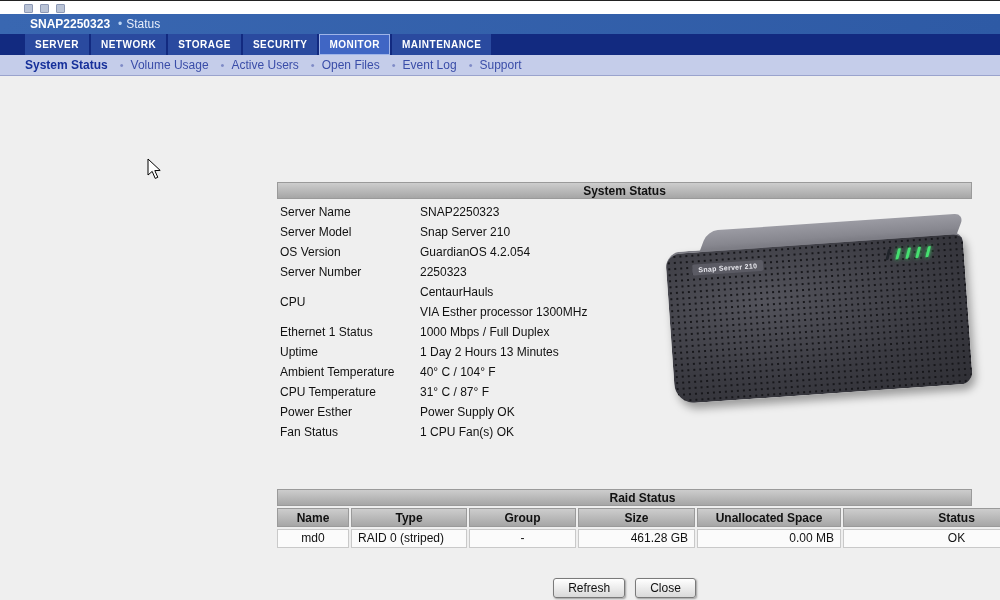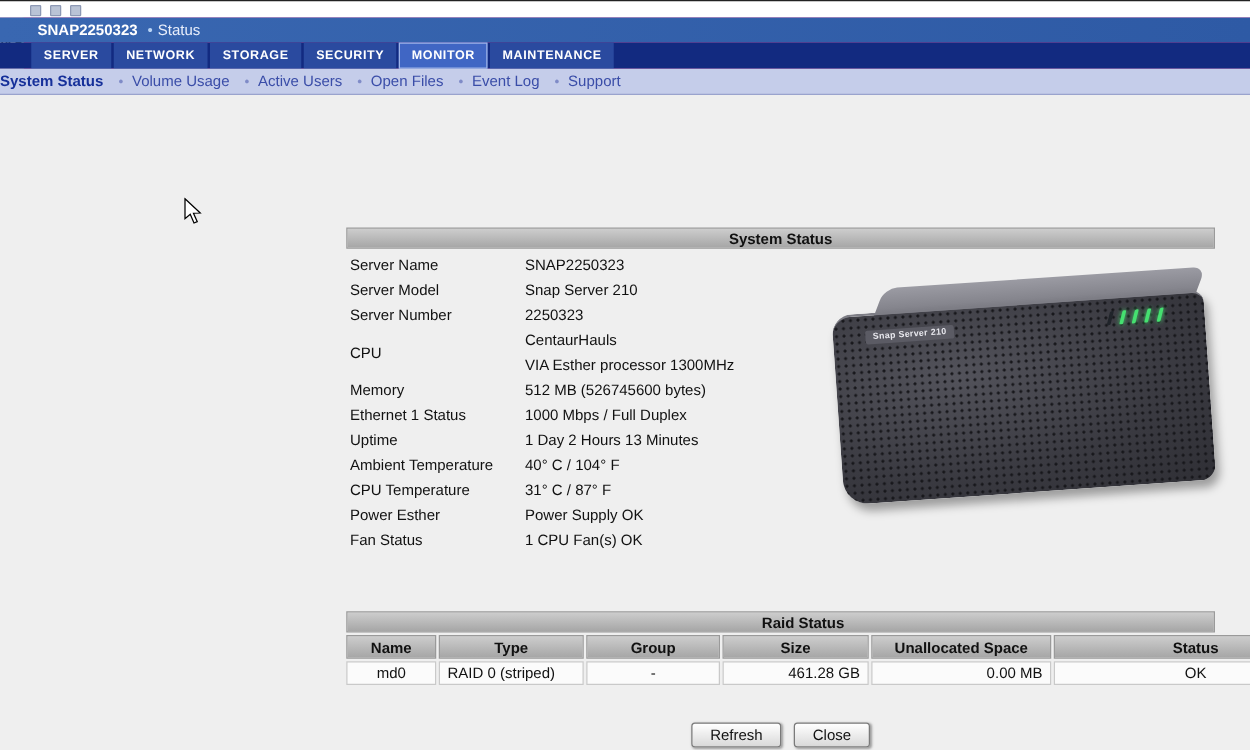--- a/index.html
+++ b/index.html
@@ -18,21 +18,21 @@
   .titlebar .srv { font-weight:bold; }
   .titlebar .sep { color:#b9d4f5; margin:0 4px 0 8px; }
   .titlebar .pg { color:#e8eefb; }
 
   
   .navbar { position:absolute; left:0; top:34px; width:1000px; height:21px; background:#122a80; display:flex; align-items:stretch; padding-left:25px; }
   .tab { background:#2a4a9f; color:#ffffff; font-size:10px; font-weight:bold; letter-spacing:.5px; line-height:21px; padding:0 10px; margin-right:2px; cursor:pointer; }
   .tab.active { background:#4066c4; outline:1px solid #9fb4e8; outline-offset:-1px; }
 
   
-  .subnav { position:absolute; left:0; top:55px; width:1000px; height:21px; background:#c5cdea; border-bottom:1px solid #9aa3cd; font-size:12px; line-height:20px; }
+  .subnav { position:absolute; left:0; top:55px; width:1000px; height:21px; background:#c5cdea; border-bottom:1px solid #9aa3cd; font-size:12px; line-height:20px; padding-left:25px; }
   .subitem { color:#3a4da8; cursor:pointer; }
   .subitem.active { color:#16309a; font-weight:bold; }
   .bullet { color:#7f8bc7; margin:0 7px 0 12px; font-size:11px; }
 
   
   .content { position:absolute; left:0; top:76px; width:1000px; height:524px; background:#efefef; }
 
   .section-hdr { position:absolute; width:695px; height:17px; line-height:17px; text-align:center; font-size:12px; font-weight:bold; color:#111; background:linear-gradient(180deg,#cdcdcd,#a6a6a6); border:1px solid #9a9a9a; }
   .hdr-system { left:277px; top:106px; }
   .hdr-raid { left:277px; top:413px;padding-left:36px; }
@@ -104,33 +104,33 @@
     <div class="kv-block" id="kv-rows">
         <div class="kv-row">
           <div class="kv-label">Server Name</div>
           <div class="kv-value">SNAP2250323</div>
         </div>
         <div class="kv-row">
           <div class="kv-label">Server Model</div>
           <div class="kv-value">Snap Server 210</div>
         </div>
         <div class="kv-row">
+          <div class="kv-label">OS Version</div>
+          <div class="kv-value">GuardianOS 4.2.054</div>
+        </div>
+        <div class="kv-row">
           <div class="kv-label">Server Number</div>
           <div class="kv-value">2250323</div>
         </div>
         <div class="kv-row">
           <div class="kv-label">CPU</div>
           <div class="kv-value">
             <div>CentaurHauls</div>
             <div>VIA Esther processor 1300MHz</div>
           </div>
-        </div>
-        <div class="kv-row">
-          <div class="kv-label">Memory</div>
-          <div class="kv-value">512 MB (526745600 bytes)</div>
         </div>
         <div class="kv-row">
           <div class="kv-label">Ethernet 1 Status</div>
           <div class="kv-value">1000 Mbps /  Full Duplex</div>
         </div>
         <div class="kv-row">
           <div class="kv-label">Uptime</div>
           <div class="kv-value">1 Day 2 Hours 13 Minutes</div>
         </div>
         <div class="kv-row">

